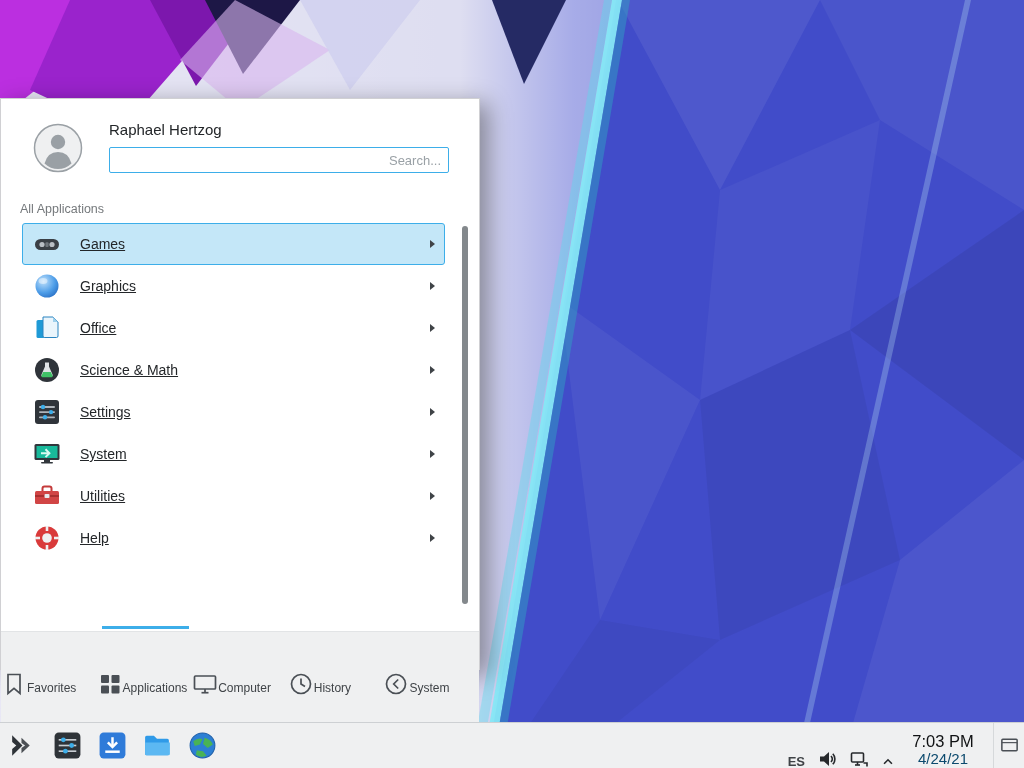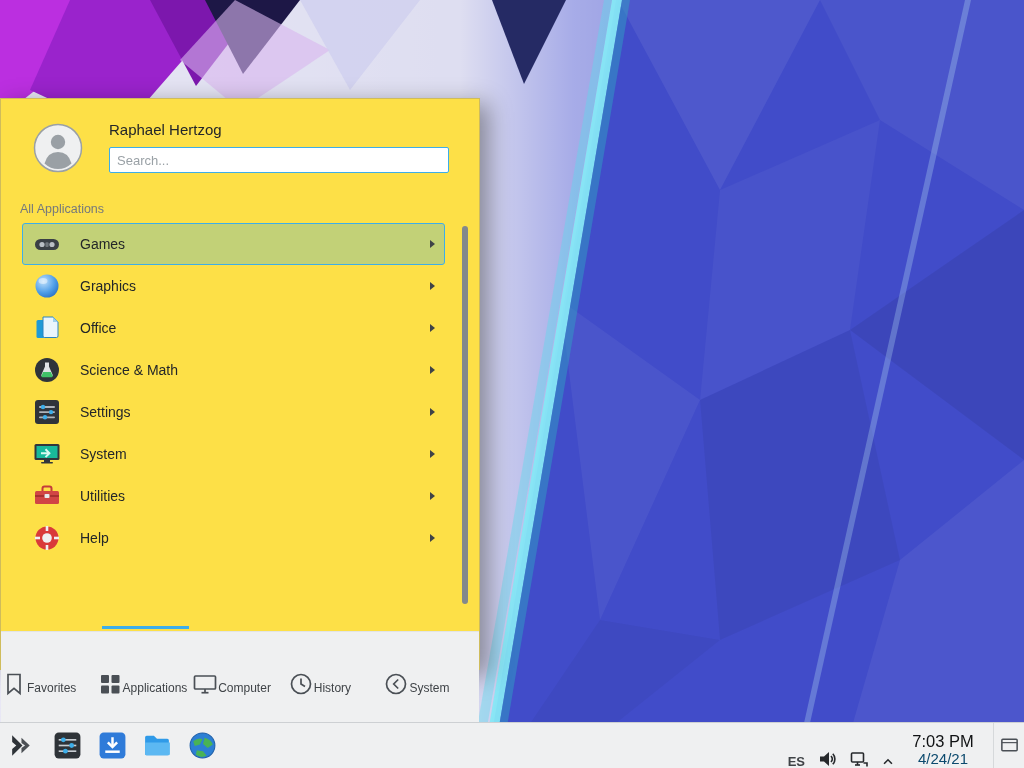--- a/index.html
+++ b/index.html
@@ -6,47 +6,47 @@
   body{
     width:1024px;height:768px;position:relative;overflow:hidden;
     font-family:"Liberation Sans", sans-serif;
     background:#2c37aa;
   }
   .wallpaper{position:absolute;left:0;top:0;width:1024px;height:768px;display:block;}
 
   
   .menu{
     position:absolute;left:0;top:98px;width:480px;height:572px;
-    background:#fde047;
+    background:#ffffff;
     box-shadow:8px 6px 22px rgba(0,0,0,.38);
     border:1px solid rgba(120,120,130,.35);
     box-sizing:border-box;
     z-index:5;
   }
   .avatar{position:absolute;left:32px;top:24px;width:50px;height:50px;cursor:pointer;}
   .user-name{position:absolute;left:108px;top:22px;font-size:15px;color:#232629;}
   .search-input{
     position:absolute;left:108px;top:48px;width:340px;height:26px;
     box-sizing:border-box;border:1px solid #3daee9;border-radius:2px;
     background:#ffffff;font-size:13px;padding:0 7px;outline:none;
-    font-family:"Liberation Sans", sans-serif;color:#232629;
+    font-family:"Liberation Sans", sans-serif;color:#232629;text-align:right;
   }
   .search-input::placeholder{color:#9aa1a6;}
   .section-label{position:absolute;left:19px;top:103px;font-size:12.5px;color:#75797c;}
 
   .cat-list{position:absolute;left:0;top:122px;width:478px;height:410px;overflow:hidden;}
   .cat-row{
     height:42px;margin:0 34px 0 21px;display:flex;align-items:center;
     border:1px solid transparent;border-radius:3px;box-sizing:border-box;cursor:pointer;
   }
   .cat-row:first-child{margin-top:2px;}
   .cat-row.selected{background:rgba(61,174,233,.30);border-color:#3daee9;}
   .cat-icon{width:30px;height:30px;margin-left:9px;flex:0 0 30px;}
   .cat-icon svg{width:30px;height:30px;display:block;}
-  .cat-label{margin-left:18px;font-size:14px;color:#232629;flex:1;}
+  .cat-label{margin-left:18px;font-size:14px;color:#232629;flex:1;text-decoration:underline;}
   .cat-arrow{
     width:0;height:0;border-left:5px solid #3f4347;
     border-top:4.5px solid transparent;border-bottom:4.5px solid transparent;
     margin-right:9px;
   }
   .scrollbar{position:absolute;right:11px;top:127px;width:6px;height:378px;background:#83888c;border-radius:3px;cursor:pointer;}
 
   .tab-indicator{position:absolute;left:101px;top:527px;width:87px;height:3px;background:#3daee9;z-index:3;}
 
   .footer{

